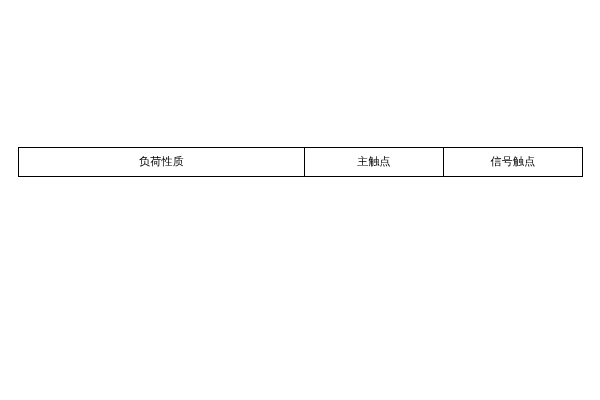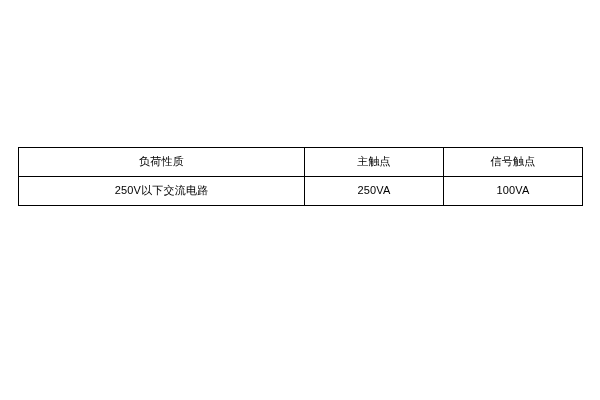--- a/index.html
+++ b/index.html
@@ -56,21 +56,16 @@
         <col class="c0">
         <col class="c1">
         <col class="c2">
       </colgroup>
       <tbody>
         <tr>
           <td>负荷性质</td>
           <td>主触点</td>
           <td>信号触点</td>
         </tr>
-        <tr>
-          <td>250V以下交流电路</td>
-          <td>250VA</td>
-          <td>100VA</td>
-        </tr>
       </tbody>
     </table>
   </div>
 </div>
 
 </body></html>

